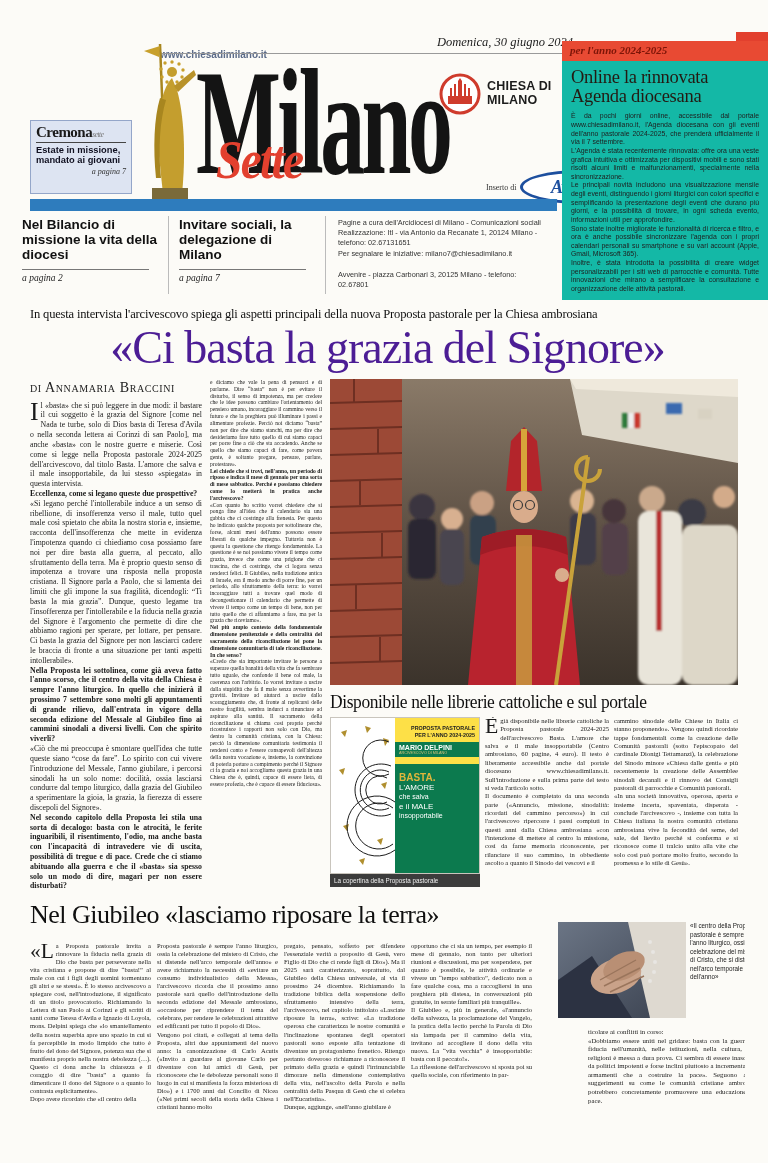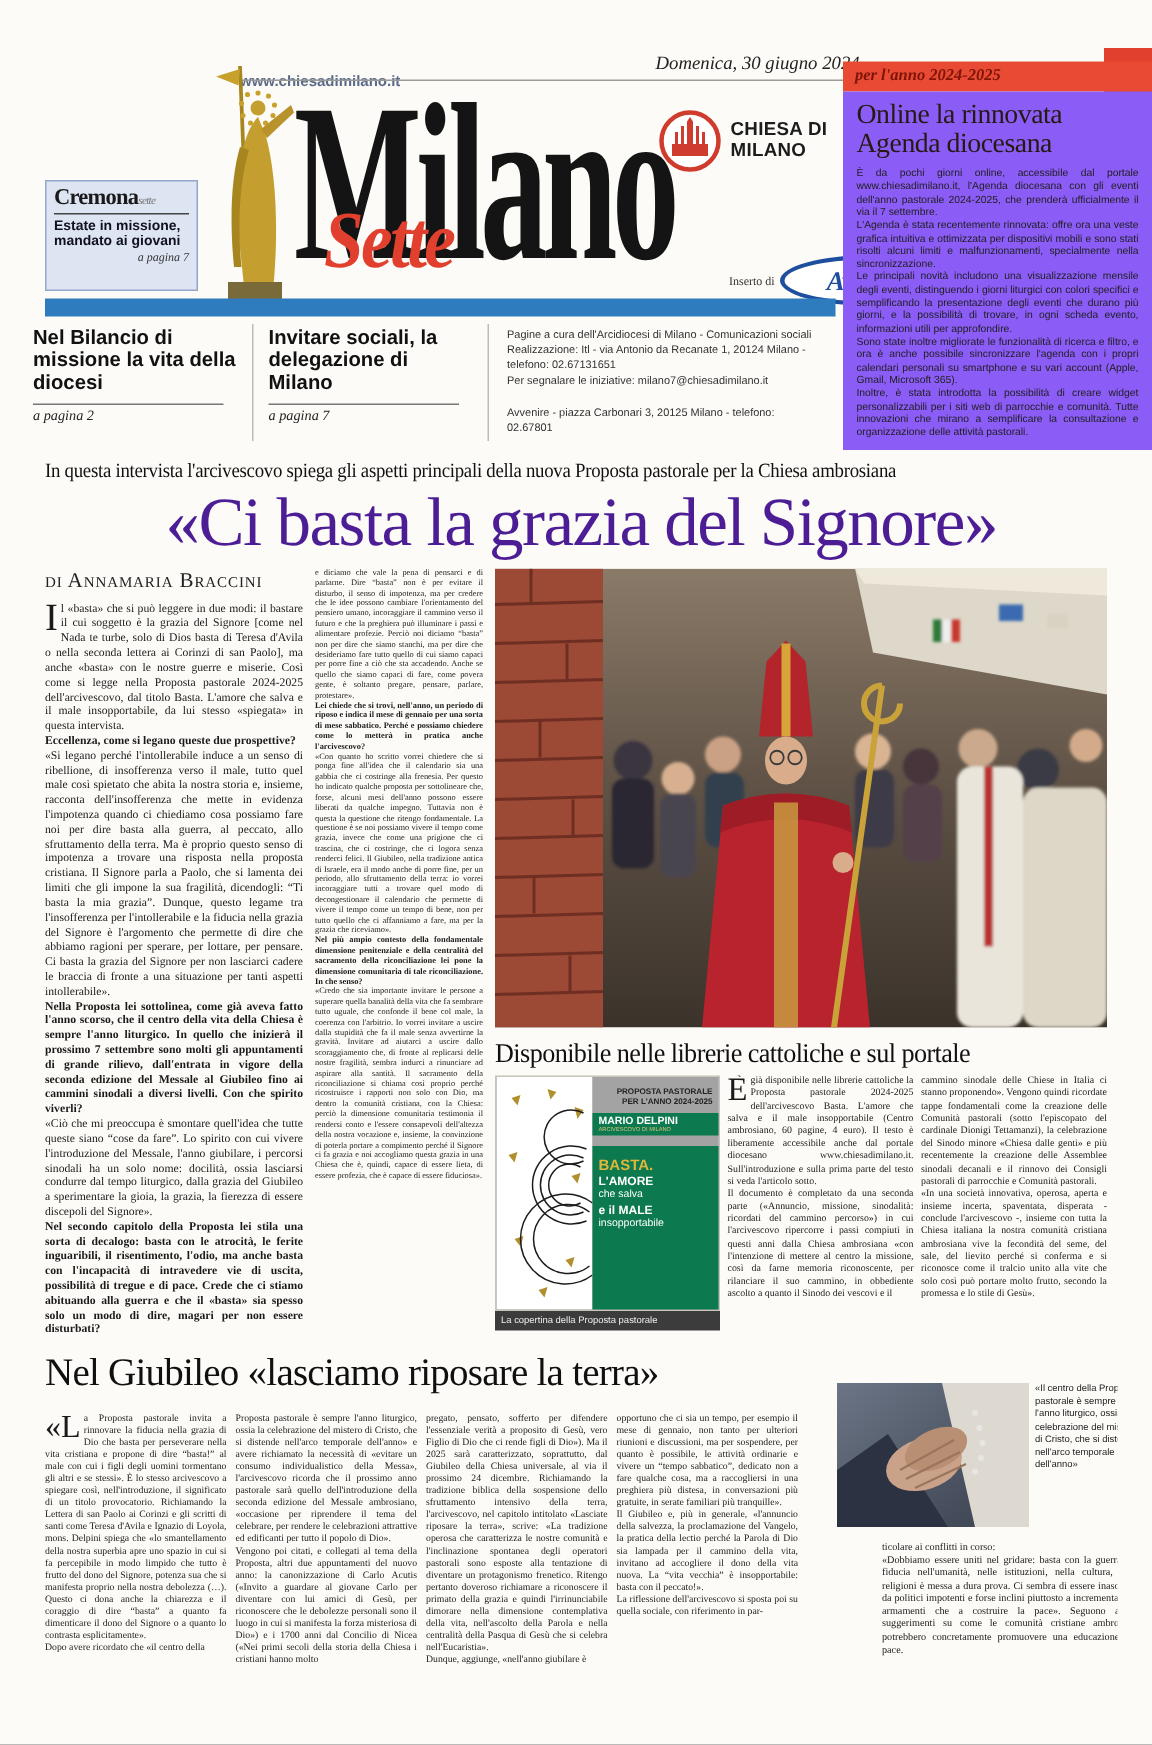--- a/index.html
+++ b/index.html
@@ -47,21 +47,21 @@
   .t-page{font-style:italic;font-size:9.5px;color:#222;}
   .vdiv{width:1px;background:#bbb;height:78px;margin:0 2px;}
   .imprint{flex:1;padding:2px 0 0 10px;font-family:"Liberation Sans",sans-serif;font-size:7.3px;
            line-height:1.4;color:#333;}
   .imprint p{margin:0;}
   .imprint .grp2{margin-top:11px;}
   
   .agenda{position:absolute;left:562px;top:41px;width:206px;height:259px;}
   .agenda-strip{height:20px;background:#e84a33;color:#7d1508;font-style:italic;font-weight:bold;
                 font-size:11px;padding:3px 8px 0;box-sizing:border-box;}
-  .agenda-body{height:239px;background:#8b5cf6;padding:7px 9px;box-sizing:border-box;}
+  .agenda-body{height:239px;background:#14b8a6;padding:7px 9px;box-sizing:border-box;}
   .agenda-title{font-size:18.5px;line-height:1.04;letter-spacing:-0.3px;color:#241a12;margin-bottom:6px;}
   .agenda-text{font-family:"Liberation Sans",sans-serif;font-size:6.9px;line-height:1.25;
                text-align:justify;color:#1e1e1e;}
   .agenda-text p{margin:0;}
   
   .main{position:absolute;left:30px;top:306px;width:715px;}
   .kicker{font-size:13.5px;white-space:nowrap;letter-spacing:-0.2px;transform:scaleX(0.93);
           transform-origin:left top;height:16px;color:#111;}
   .headline{font-size:46px;line-height:50px;text-align:center;letter-spacing:-1px;height:52px;
             color:#4c1d95;margin-top:1px;}
@@ -72,35 +72,35 @@
   .textcol p{margin:0;}
   .p-bold{font-weight:bold;}
   .p-dropcap::first-letter{float:left;font-size:3.3em;line-height:0.8;padding:1px 2px 0 0;}
   .photowrap{width:408px;}
   .mainphoto{width:408px;height:306px;display:block;}
   
   .book-head{font-size:18px;letter-spacing:-0.4px;white-space:nowrap;transform:scaleX(0.97);
              transform-origin:left top;margin-top:7px;height:22px;color:#101010;}
   .book-row{display:flex;gap:5px;margin-top:3px;height:172px;overflow:hidden;}
   .cover{width:150px;}
-  .cover-art{position:relative;width:150px;height:157px;background:#a3a3a3;border:1px solid #c9c5bd;
+  .cover-art{position:relative;width:150px;height:157px;background:#fde047;border:1px solid #c9c5bd;
              box-sizing:border-box;display:flex;}
   .cover-left{width:64px;height:100%;}
   .cover-right{flex:1;display:flex;flex-direction:column;}
   .cover-kicker{font-family:"Liberation Sans",sans-serif;font-size:5.4px;font-weight:bold;
                 text-align:right;padding:7px 4px 3px 0;color:#222;line-height:1.3;}
   .cover-band{background:#0c7a4e;color:#fff;font-family:"Liberation Sans",sans-serif;
               padding:2px 4px;line-height:1.05;}
   .cover-author{font-size:7px;font-weight:bold;}
   .cover-role{font-size:3.8px;color:#d9c27a;}
   .cover-title{background:#0c7a4e;flex:1;margin-top:7px;padding:8px 4px 0;
                font-family:"Liberation Sans",sans-serif;}
   .cover-basta{color:#e0b63c;font-weight:bold;font-size:10px;}
   .cover-title p{margin:0;color:#fff;font-size:7px;line-height:1.25;}
-  .p-cover-strong{font-weight:bold;font-size:8px !important;}
+  .p-cover-strong{font-weight:normal;font-size:8px !important;}
   .cover-caption{height:13px;background:#3c3c3c;color:#eee;font-family:"Liberation Sans",sans-serif;
                  font-size:6.3px;line-height:13px;padding:0 4px;}
   .bcol{width:124px;font-size:6.6px;line-height:1.27;text-align:justify;}
   
   .bottom{position:absolute;left:30px;top:900px;width:715px;height:263px;overflow:hidden;display:flex;gap:26px;}
   .b-left{width:505px;}
   .g-head{font-size:26px;letter-spacing:-0.5px;white-space:nowrap;color:#101010;height:36px;}
   .g-cols{display:flex;gap:6px;margin-top:6px;height:215px;overflow:hidden;}
   .gcol{width:121px;font-size:6.5px;line-height:1.24;text-align:justify;}
   .b-right{width:202px;}

